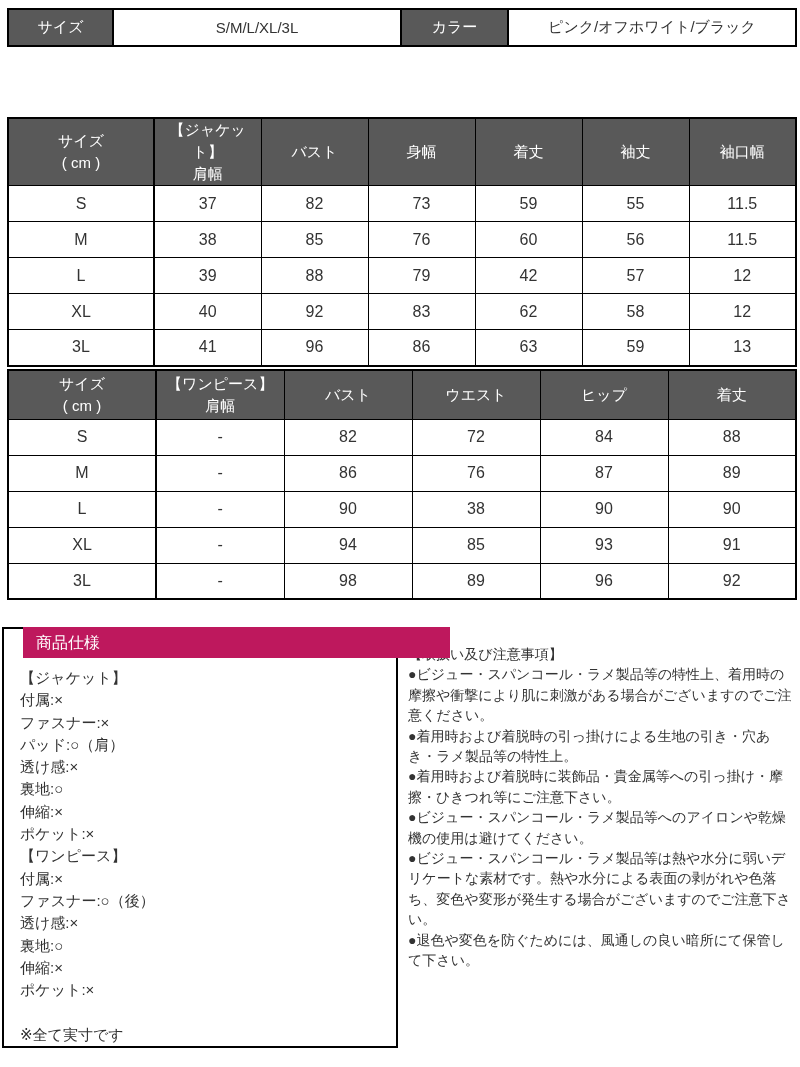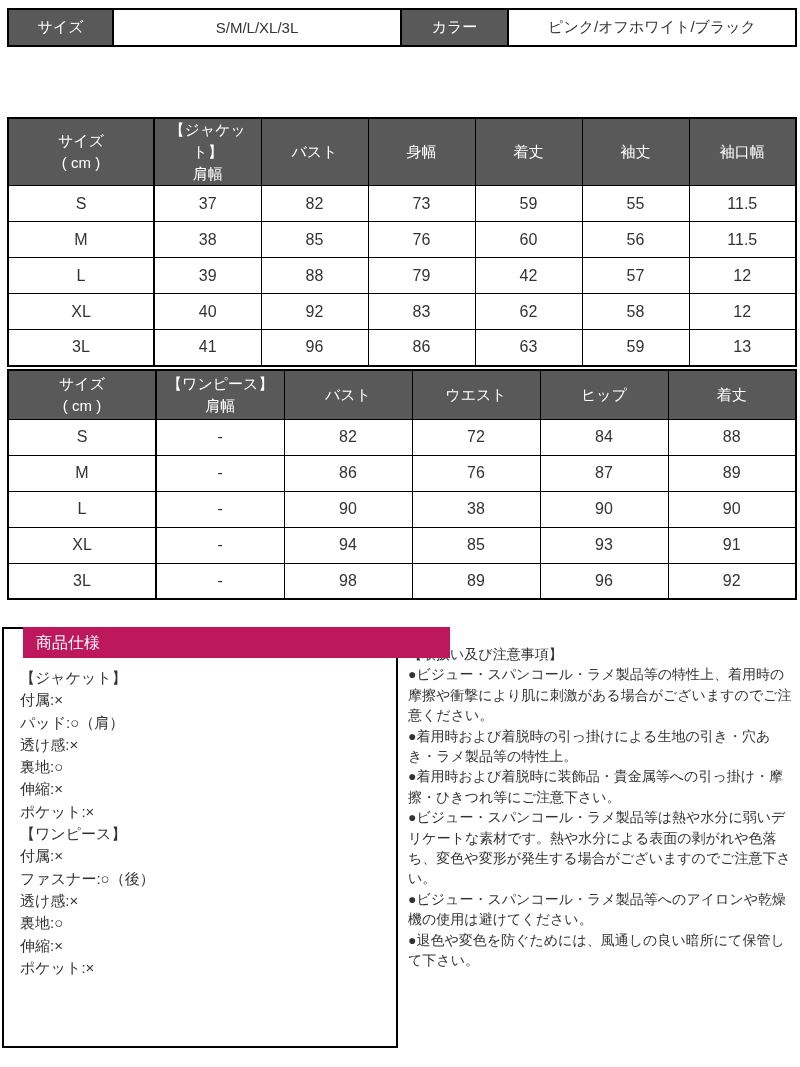--- a/index.html
+++ b/index.html
@@ -202,40 +202,42 @@
       <td>96</td>
       <td>92</td>
     </tr>
   </tbody>
     </table>
 
   <div class="spec-box">
     <div class="spec-lines">
       <div class="spec-line">【ジャケット】</div>
       <div class="spec-line">付属:×</div>
+      <div class="spec-line">ファスナー:×</div>
       <div class="spec-line">パッド:○（肩）</div>
       <div class="spec-line">透け感:×</div>
       <div class="spec-line">裏地:○</div>
       <div class="spec-line">伸縮:×</div>
       <div class="spec-line">ポケット:×</div>
       <div class="spec-line">【ワンピース】</div>
       <div class="spec-line">付属:×</div>
       <div class="spec-line">ファスナー:○（後）</div>
       <div class="spec-line">透け感:×</div>
       <div class="spec-line">裏地:○</div>
       <div class="spec-line">伸縮:×</div>
       <div class="spec-line">ポケット:×</div>
       <div class="spec-line"></div>
+      <div class="spec-line">※全て実寸です</div>
     </div>
   </div>
   <div class="spec-title">商品仕様</div>
 
   <div class="care">
     <p>【取扱い及び注意事項】</p>
     <p>●ビジュー・スパンコール・ラメ製品等の特性上、着用時の摩擦や衝撃により肌に刺激がある場合がございますのでご注意ください。</p>
     <p>●着用時および着脱時の引っ掛けによる生地の引き・穴あき・ラメ製品等の特性上。</p>
     <p>●着用時および着脱時に装飾品・貴金属等への引っ掛け・摩擦・ひきつれ等にご注意下さい。</p>
+    <p>●ビジュー・スパンコール・ラメ製品等へのアイロンや乾燥機の使用は避けてください。</p>
     <p>●ビジュー・スパンコール・ラメ製品等は熱や水分に弱いデリケートな素材です。熱や水分による表面の剥がれや色落ち、変色や変形が発生する場合がございますのでご注意下さい。</p>
-    <p>●ビジュー・スパンコール・ラメ製品等へのアイロンや乾燥機の使用は避けてください。</p>
     <p>●退色や変色を防ぐためには、風通しの良い暗所にて保管して下さい。</p>
   </div>
 
 </div>
 
 </body></html>

